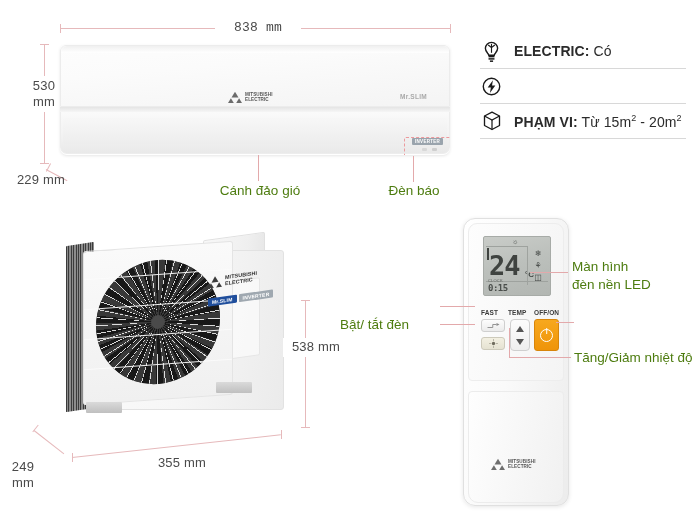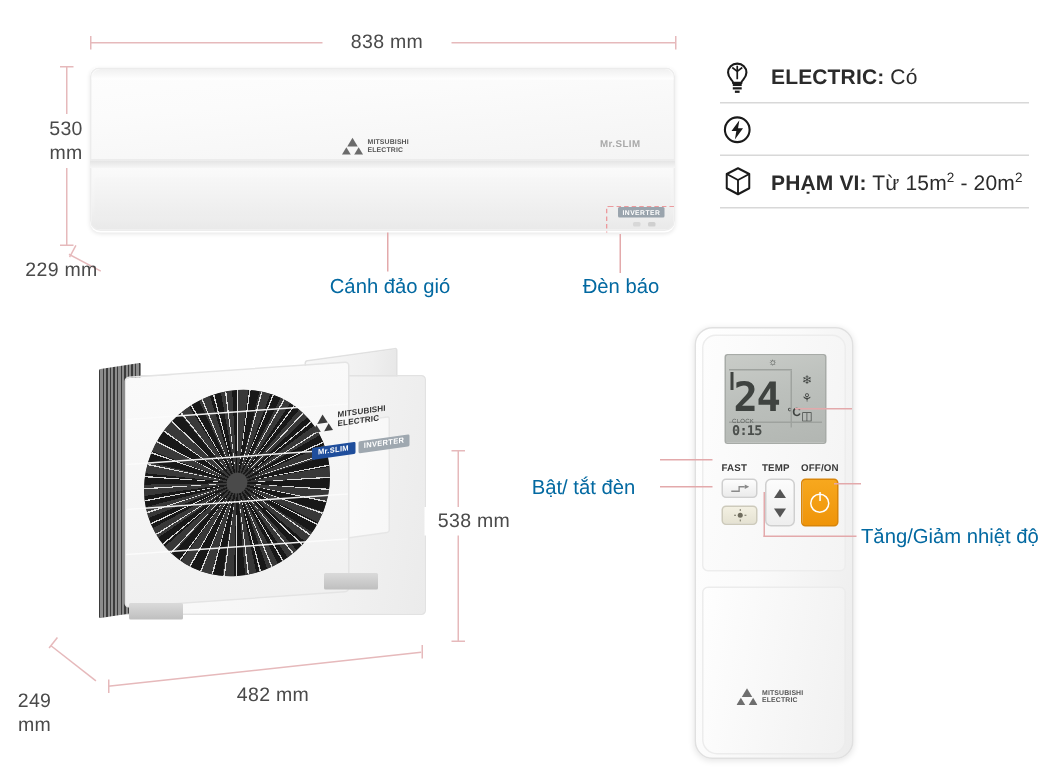--- a/index.html
+++ b/index.html
@@ -21,21 +21,21 @@
   }
   .dim-line-h{background:#e6b9bb;height:1px;}
   .dim-line-v{background:#e6b9bb;width:1px;}
   .tick-v{background:#e6b9bb;width:1px;height:9px;position:absolute;}
   .tick-h{background:#e6b9bb;height:1px;width:9px;position:absolute;}
 
   
   .lead-v{background:#e3a9ab;width:1px;}
   .lead-h{background:#e3a9ab;height:1px;}
   .callout-text{
-    font-size:13.5px;color:#0369a1;line-height:1.35;white-space:pre-line;
+    font-size:13.5px;color:#4d7c0f;line-height:1.35;white-space:pre-line;
   }
 
   
   .indoor{
     position:absolute;
     border-radius:5px 5px 7px 7px;
     overflow:hidden;
     box-shadow:0 1px 3px rgba(0,0,0,.10);
   }
   .indoor-top{
@@ -253,21 +253,21 @@
 </style>
 </head>
 <body>
 
 <div class="stage">
 
   <div class="abs dim-line-h" style="left:60px;top:28px;width:390px;"></div>
   <div class="abs tick-v" style="left:60px;top:24px;"></div>
   <div class="abs tick-v" style="left:450px;top:24px;"></div>
   <div class="abs" style="left:215px;top:19px;width:86px;height:19px;background:#fff;"></div>
-  <div class="abs dim-text" style="left:215px;top:20px;width:86px;">838 mm</div>
+  <div class="abs dim-text" style="left:215px;top:20px;width:86px;font-family:Liberation Mono, monospace;">838 mm</div>
 
   <div class="abs dim-line-v" style="left:44px;top:44px;height:120px;"></div>
   <div class="abs tick-h" style="left:40px;top:44px;"></div>
   <div class="abs tick-h" style="left:40px;top:163px;"></div>
   <div class="abs" style="left:20px;top:76px;width:48px;height:36px;background:#fff;"></div>
   <div class="abs dim-text" style="left:18px;top:78px;width:52px;">530
 mm</div>
 
   <div class="abs dim-line-h" style="left:46px;top:169px;width:24px;transform:rotate(28deg);transform-origin:left center;"></div>
   <div class="abs tick-h" style="left:44px;top:167px;transform:rotate(118deg);"></div>
@@ -384,21 +384,21 @@
   <div class="abs dim-line-v" style="left:305px;top:300px;height:128px;"></div>
   <div class="abs tick-h" style="left:301px;top:300px;"></div>
   <div class="abs tick-h" style="left:301px;top:427px;"></div>
   <div class="abs" style="left:283px;top:338px;width:66px;height:19px;background:#fff;"></div>
   <div class="abs dim-text" style="left:283px;top:339px;width:66px;">538 mm</div>
 
   <div class="abs dim-line-h" style="left:72px;top:457px;width:210px;transform:rotate(-6.2deg);transform-origin:left center;"></div>
   <div class="abs tick-v" style="left:72px;top:453px;"></div>
   <div class="abs tick-v" style="left:281px;top:430px;"></div>
   <div class="abs" style="left:148px;top:455px;width:68px;height:18px;background:#fff;"></div>
-  <div class="abs dim-text" style="left:148px;top:455px;width:68px;">482 mm</div>
+  <div class="abs dim-text" style="left:148px;top:455px;width:68px;">355 mm</div>
 
   <div class="abs dim-line-h" style="left:34px;top:430px;width:38px;transform:rotate(38deg);transform-origin:left center;"></div>
   <div class="abs tick-h" style="left:31px;top:428px;transform:rotate(128deg);"></div>
   <div class="abs dim-text" style="left:2px;top:459px;width:42px;">249
 mm</div>
 
   <div class="remote">
     <div class="remote-upper">
 
       <div class="lcd">
@@ -455,23 +455,25 @@
           <polygon points="19,12 25,22 13,22" fill="#6e6e6e"></polygon>
         </svg>
         <div class="logo-words">MITSUBISHI<br>ELECTRIC</div>
       </div>
     </div>
   </div>
 
   <div class="abs lead-h" style="left:440px;top:306px;width:35px;"></div>
 
   <div class="abs lead-h" style="left:440px;top:324px;width:35px;"></div>
-  <div class="abs callout-text" style="left:340px;top:316px;width:98px;text-align:center;">Bật/ tắt đèn</div>
+  <div class="abs callout-text" style="left:340px;top:316px;width:98px;text-align:left;">Bật/ tắt đèn</div>
 
   <div class="abs lead-h" style="left:530px;top:272px;width:38px;"></div>
+  <div class="abs callout-text" style="left:572px;top:258px;width:120px;">Màn hình
+đèn nền LED</div>
 
   <div class="abs lead-h" style="left:556px;top:322px;width:18px;"></div>
 
   <div class="abs lead-v" style="left:509px;top:328px;height:30px;"></div>
   <div class="abs lead-h" style="left:509px;top:357px;width:62px;"></div>
   <div class="abs callout-text" style="left:574px;top:349px;width:122px;">Tăng/Giảm nhiệt độ</div>
 
 </div>
 
 </body></html>

